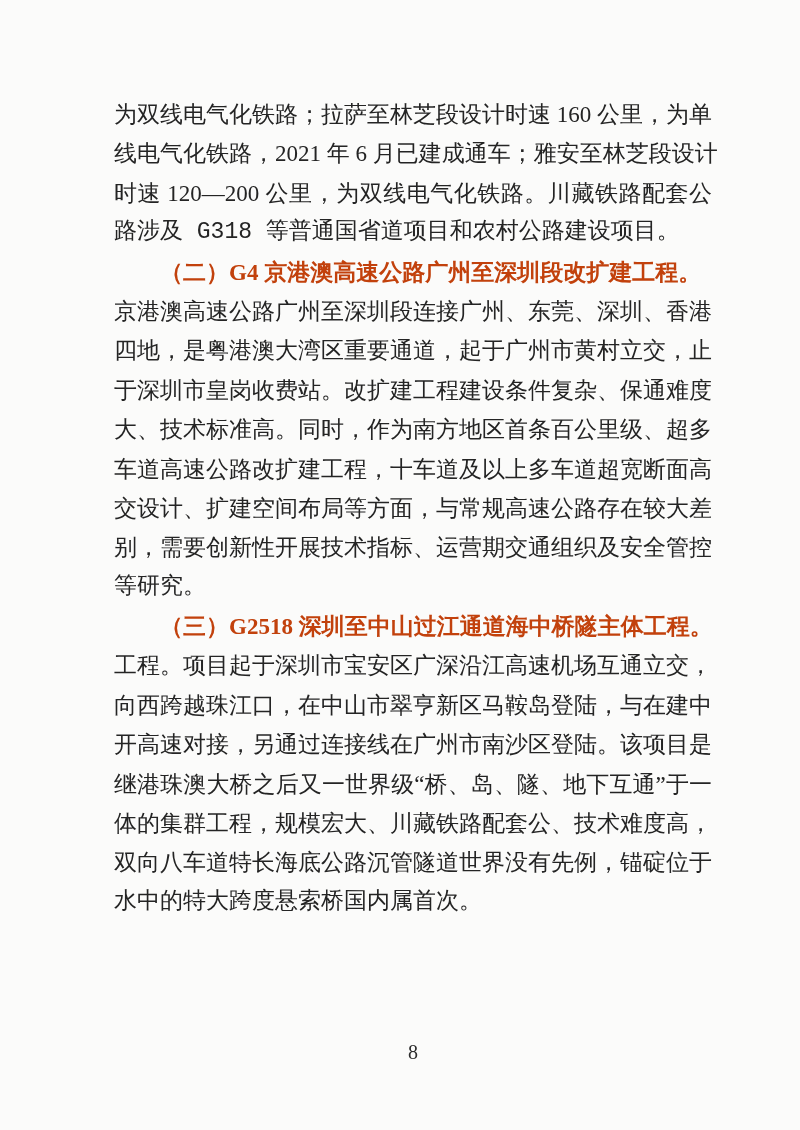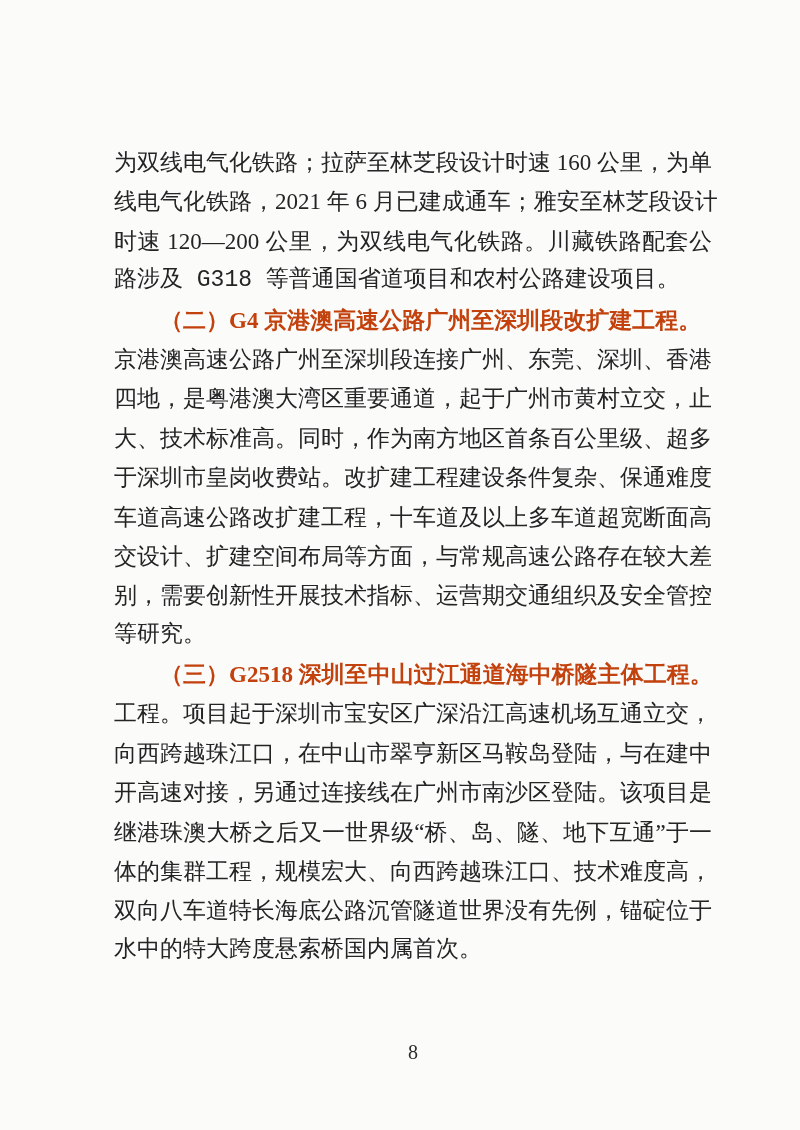--- a/index.html
+++ b/index.html
@@ -14,21 +14,20 @@
     background: #fbfbfa;
     overflow: hidden;
     font-family: "Liberation Serif", "DejaVu Serif", serif;
     color: #242424;
   }
   .text-block {
     position: absolute;
     left: 114px;
     top: 95px;
     width: 598px;
-    margin-top: 48px;
   }
   .line {
     font-size: 23px;
     line-height: 39.4px;
     height: 39.4px;
     white-space: nowrap;
     text-align: justify;
     text-align-last: justify;
     letter-spacing: 0;
   }
@@ -59,29 +58,29 @@
 
 <div class="page">
   <div class="text-block">
       <div class="line">为双线电气化铁路；拉萨至林芝段设计时速 160 公里，为单</div>
       <div class="line">线电气化铁路，2021 年 6 月已建成通车；雅安至林芝段设计</div>
       <div class="line">时速 120—200 公里，为双线电气化铁路。川藏铁路配套公</div>
       <div class="line para-end">路涉及 G318 等普通国省道项目和农村公路建设项目。</div>
       <div class="line heading">（二）G4 京港澳高速公路广州至深圳段改扩建工程。</div>
       <div class="line">京港澳高速公路广州至深圳段连接广州、东莞、深圳、香港</div>
       <div class="line">四地，是粤港澳大湾区重要通道，起于广州市黄村立交，止</div>
+      <div class="line">于深圳市皇岗收费站。改扩建工程建设条件复杂、保通难度</div>
       <div class="line">大、技术标准高。同时，作为南方地区首条百公里级、超多</div>
-      <div class="line">于深圳市皇岗收费站。改扩建工程建设条件复杂、保通难度</div>
       <div class="line">车道高速公路改扩建工程，十车道及以上多车道超宽断面高</div>
       <div class="line">交设计、扩建空间布局等方面，与常规高速公路存在较大差</div>
       <div class="line">别，需要创新性开展技术指标、运营期交通组织及安全管控</div>
       <div class="line para-end">等研究。</div>
       <div class="line heading">（三）G2518 深圳至中山过江通道海中桥隧主体工程。</div>
       <div class="line">工程。项目起于深圳市宝安区广深沿江高速机场互通立交，</div>
       <div class="line">向西跨越珠江口，在中山市翠亨新区马鞍岛登陆，与在建中</div>
       <div class="line">开高速对接，另通过连接线在广州市南沙区登陆。该项目是</div>
       <div class="line">继港珠澳大桥之后又一世界级“桥、岛、隧、地下互通”于一</div>
-      <div class="line">体的集群工程，规模宏大、向西跨越珠江口、技术难度高，</div>
+      <div class="line">体的集群工程，规模宏大、川藏铁路配套公、技术难度高，</div>
       <div class="line">双向八车道特长海底公路沉管隧道世界没有先例，锚碇位于</div>
       <div class="line para-end">水中的特大跨度悬索桥国内属首次。</div>
     </div>
   <div class="page-number">8</div>
 </div>
 
 </body></html>

